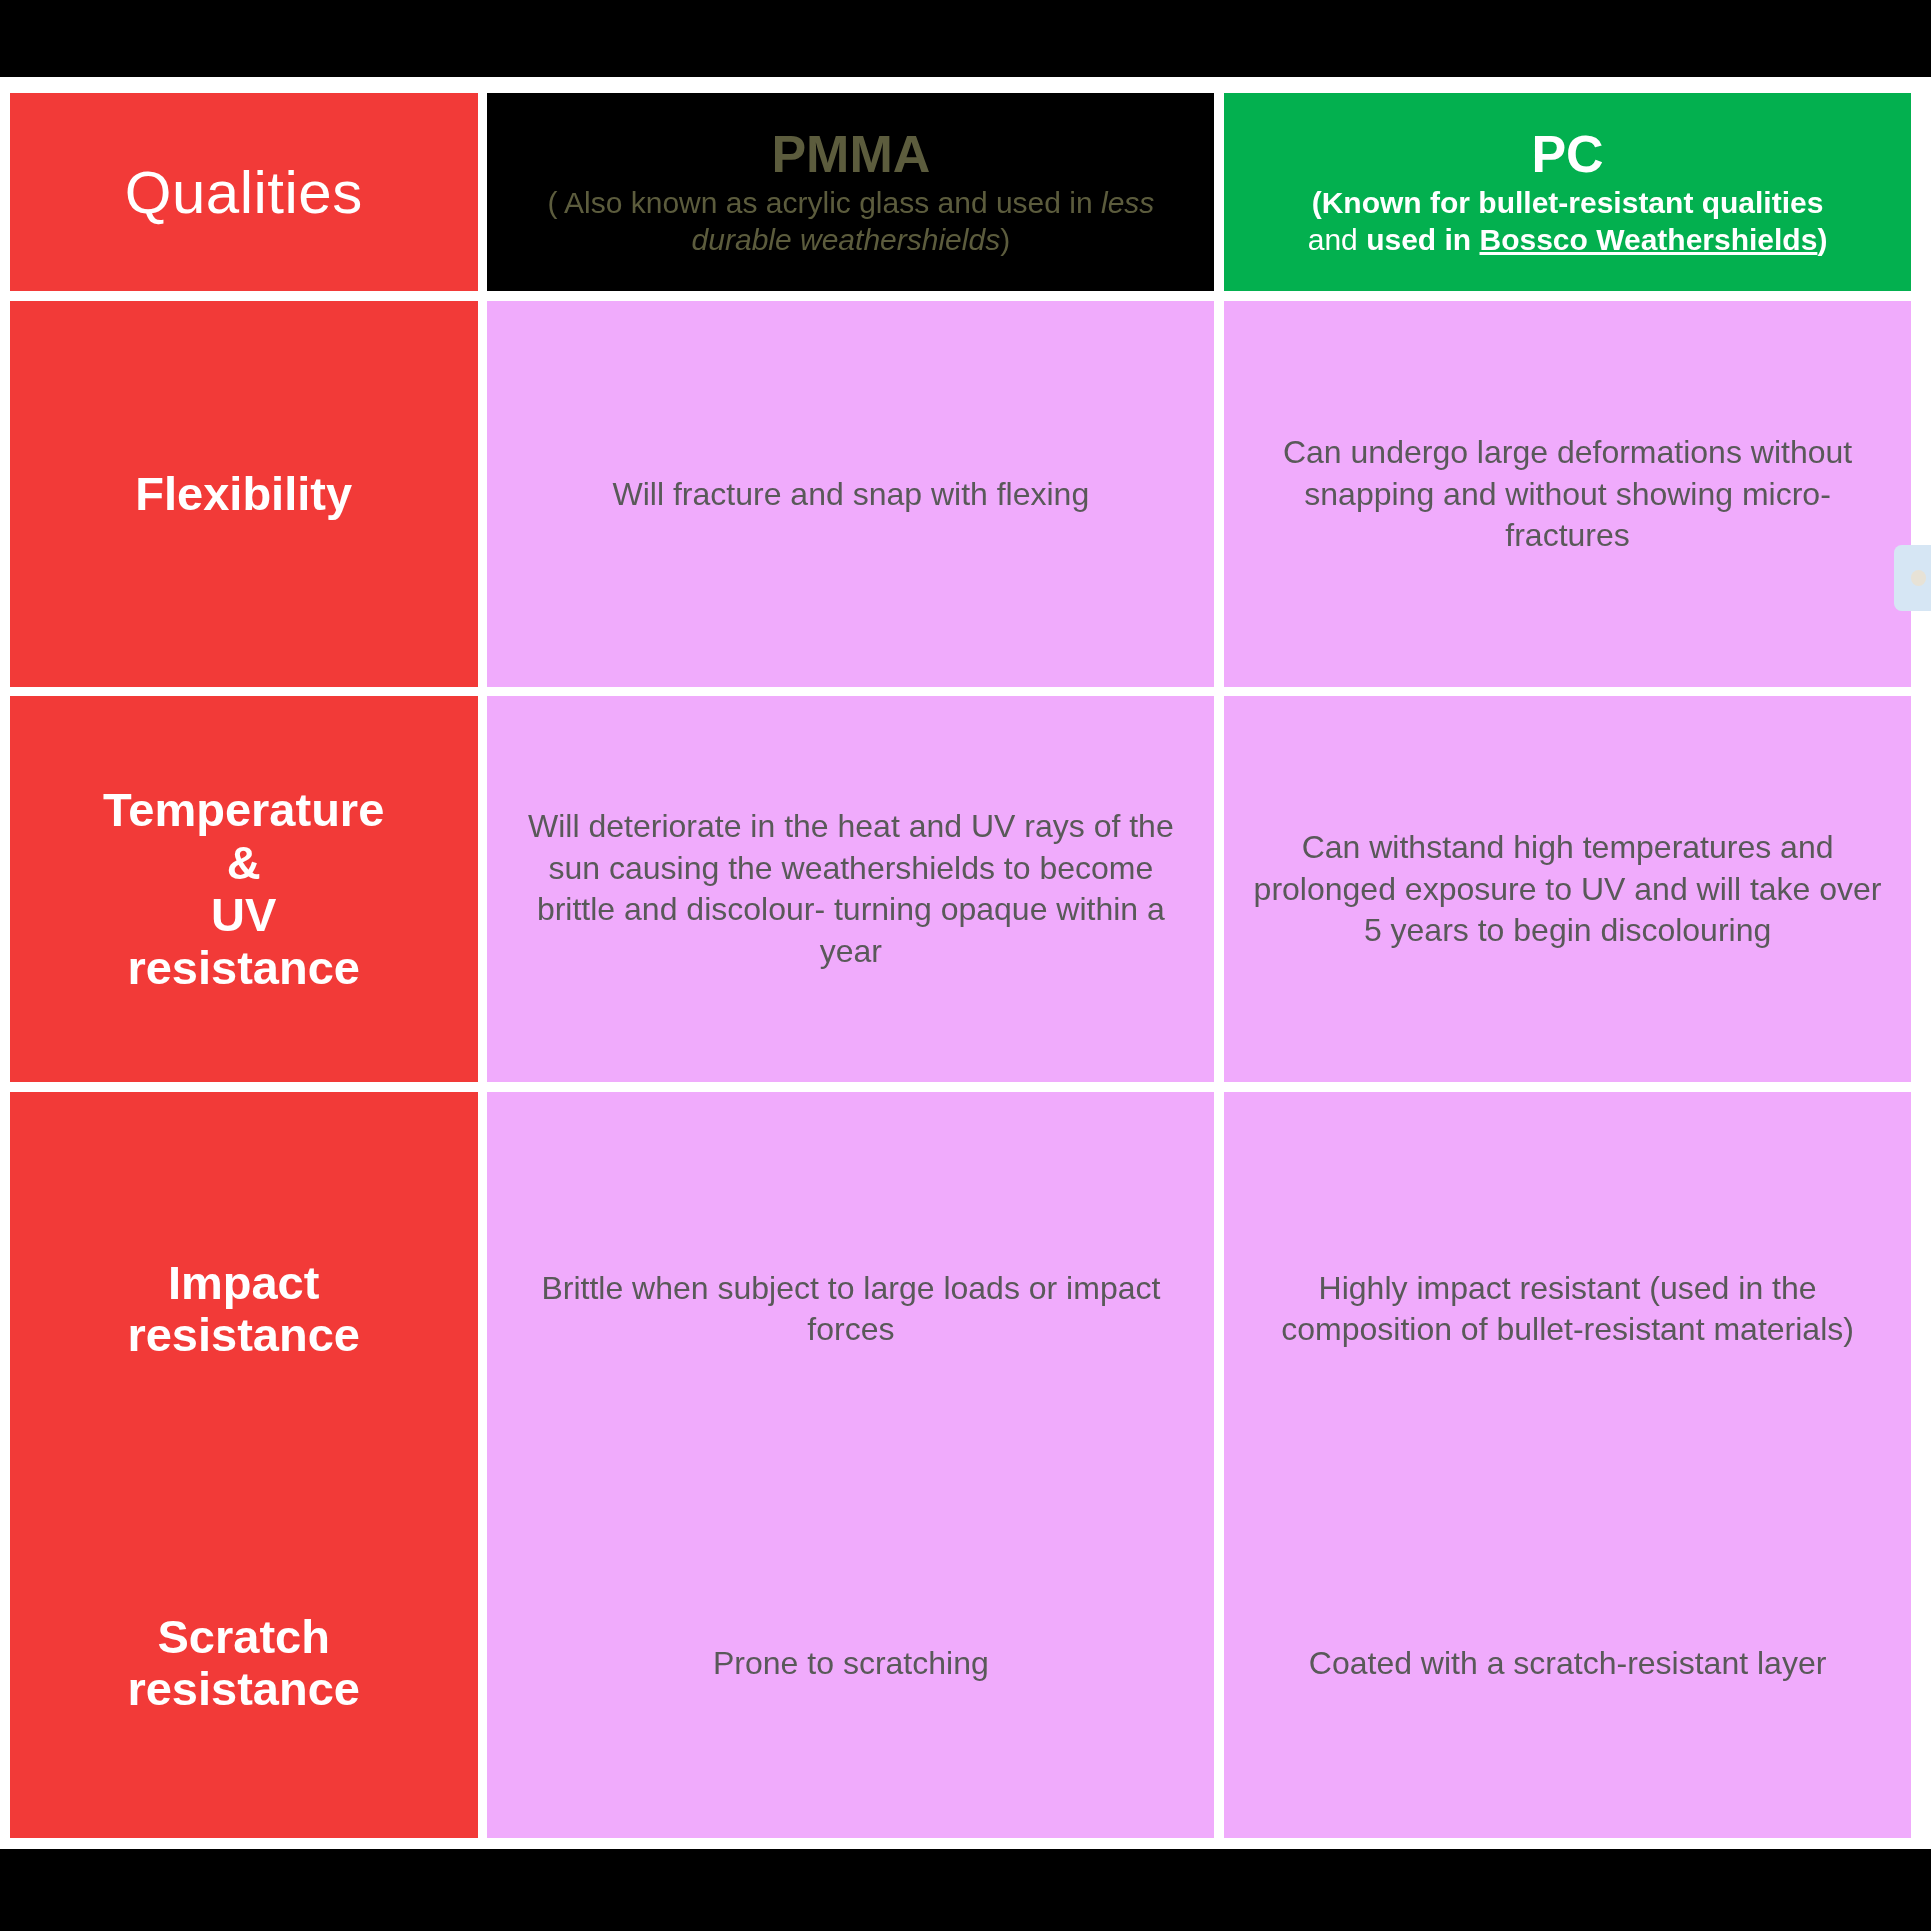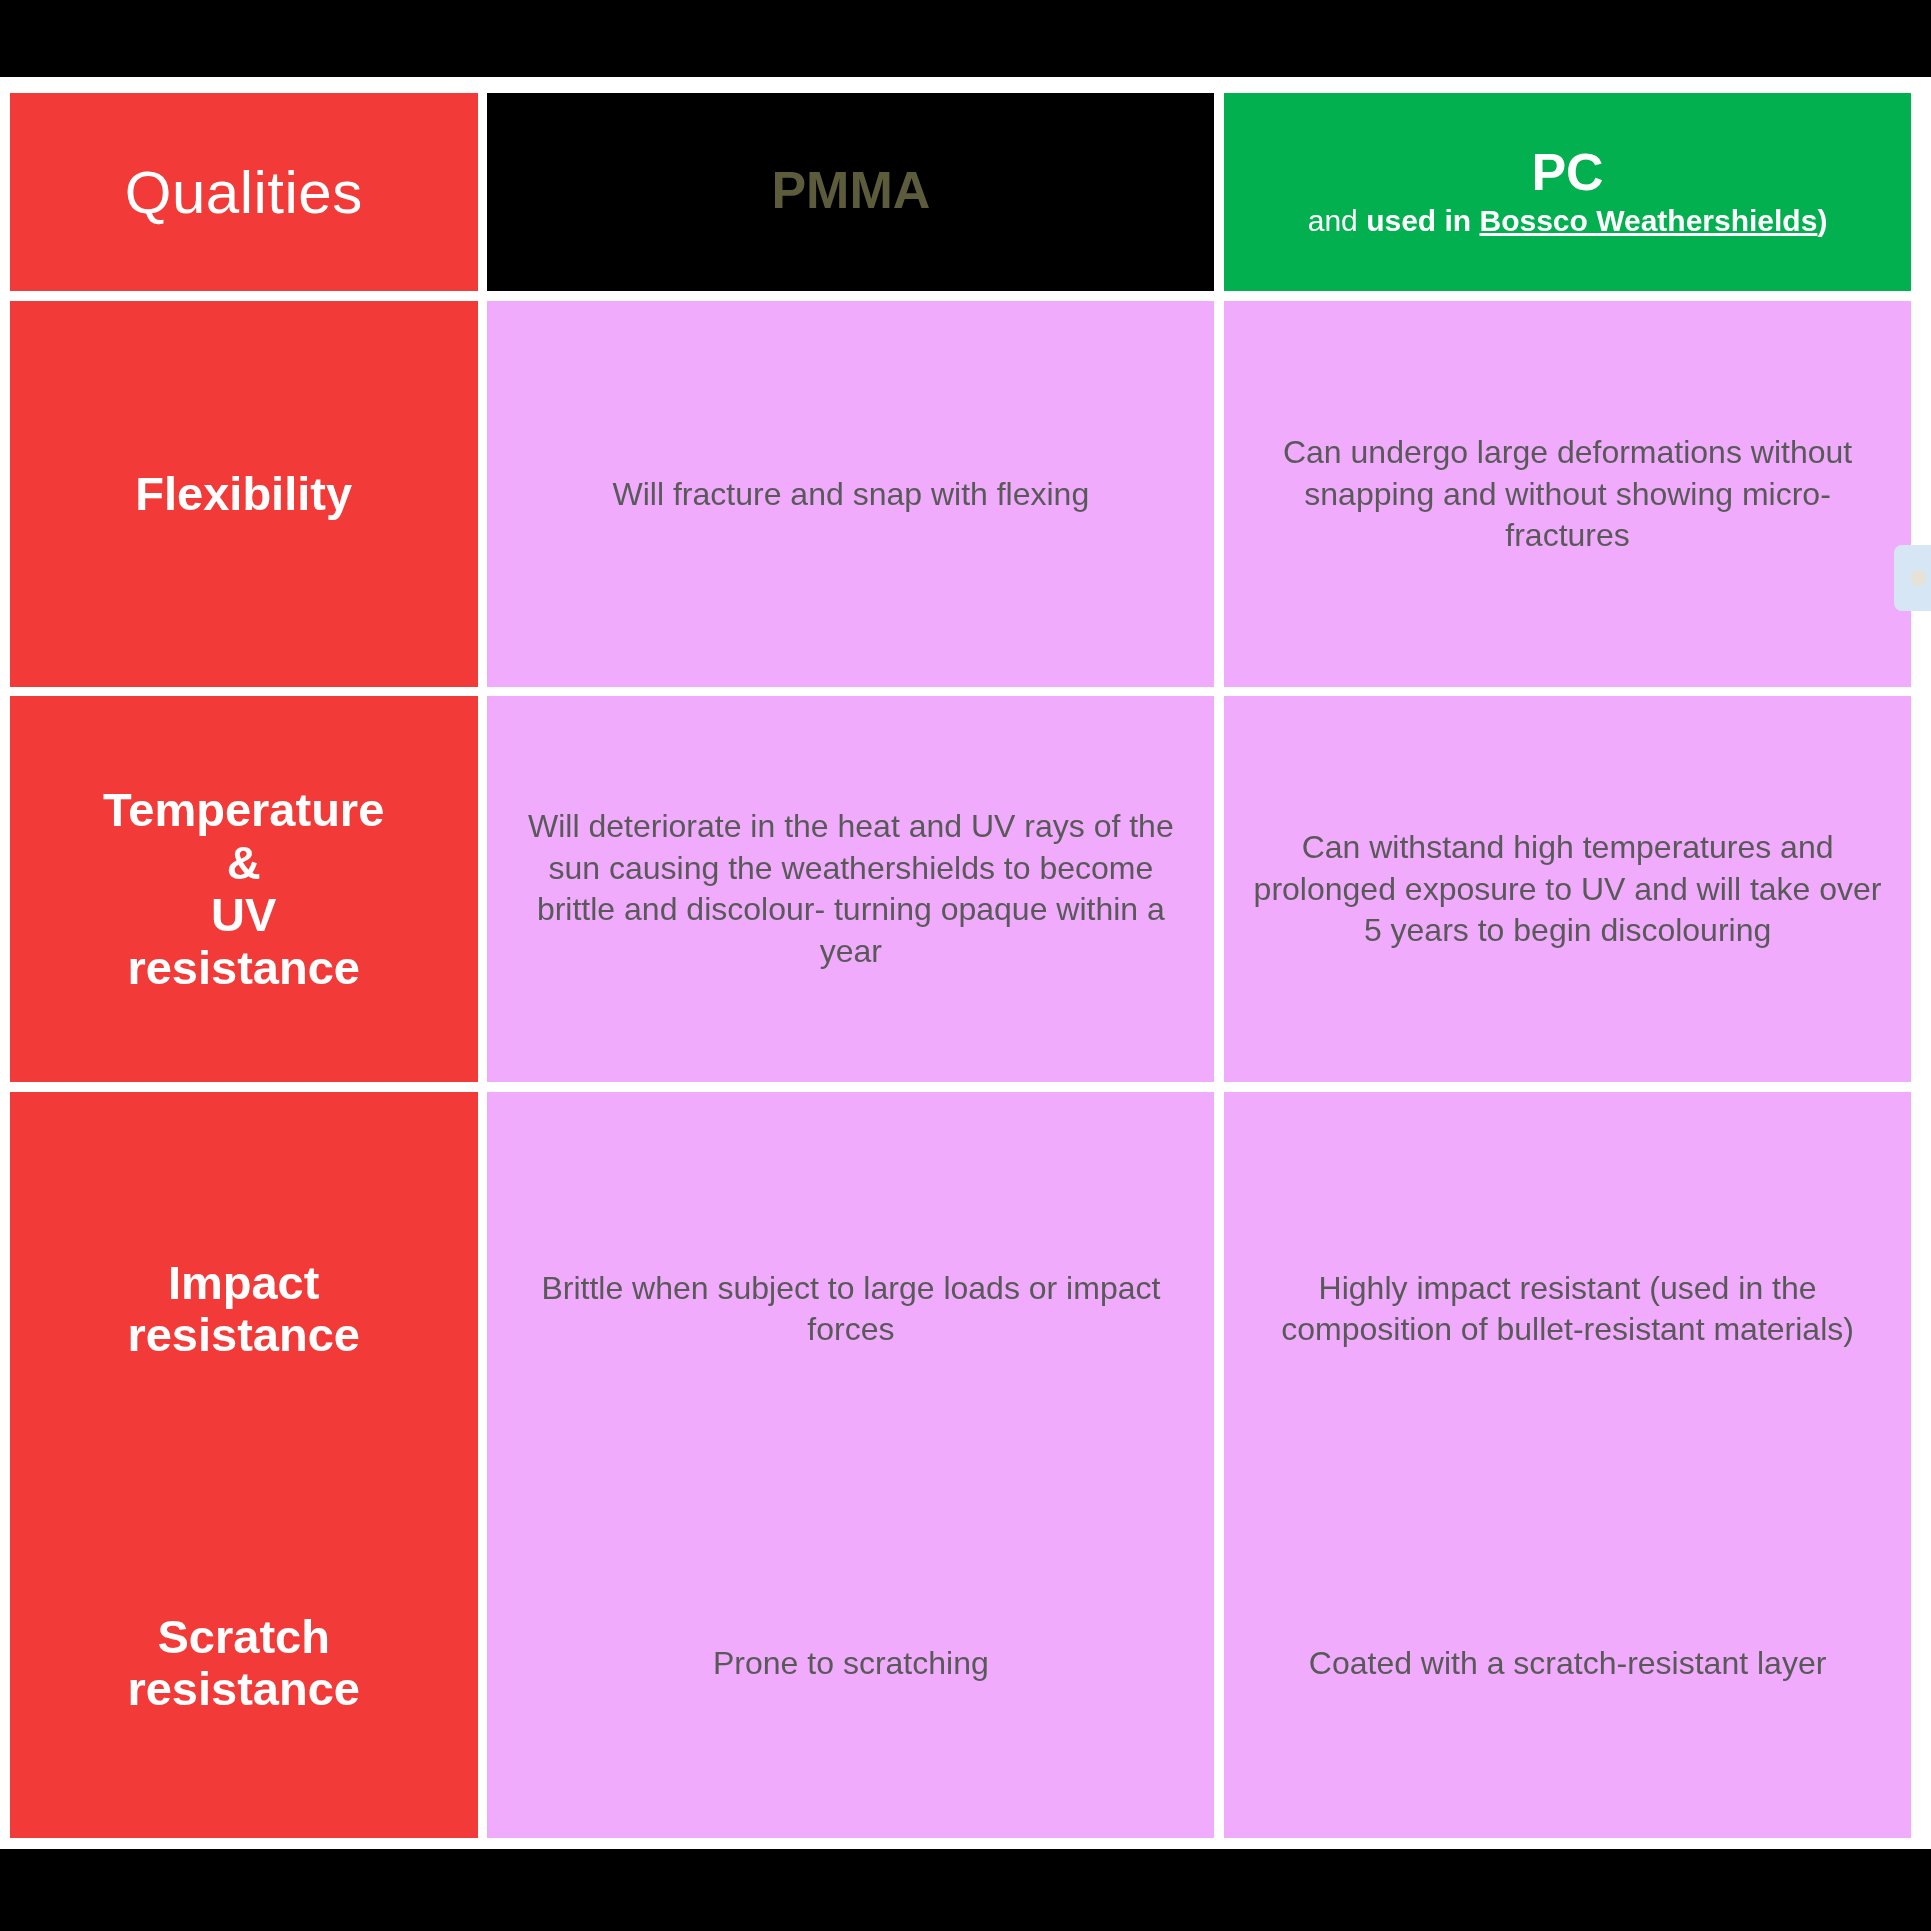--- a/index.html
+++ b/index.html
@@ -77,27 +77,29 @@
 
       <div class="row r-head">
 
         <div class="cell c-label">
           <span class="qualities">Qualities</span>
         </div>
 
         <div class="cell c-mid pmma">
           <div class="head-stack">
             <div class="head-title">PMMA</div>
+            <div class="head-sub"><span>( Also known as acrylic glass and used in </span><em>less durable weathershields</em><span>)</span></div>
           </div>
         </div>
 
         <div class="cell c-right pc">
           <div class="head-stack">
             <div class="head-title">PC</div>
             <div class="head-sub">
+              <div>(Known for bullet-resistant qualities</div>
               <div><span class="plain">and </span><span>used in </span><u>Bossco Weathershields</u><span>)</span></div>
             </div>
           </div>
         </div>
       </div>
 
       <div class="row r-body r1">
         <div class="cell c-label">
           <span class="label-txt">Flexibility</span>
         </div>

